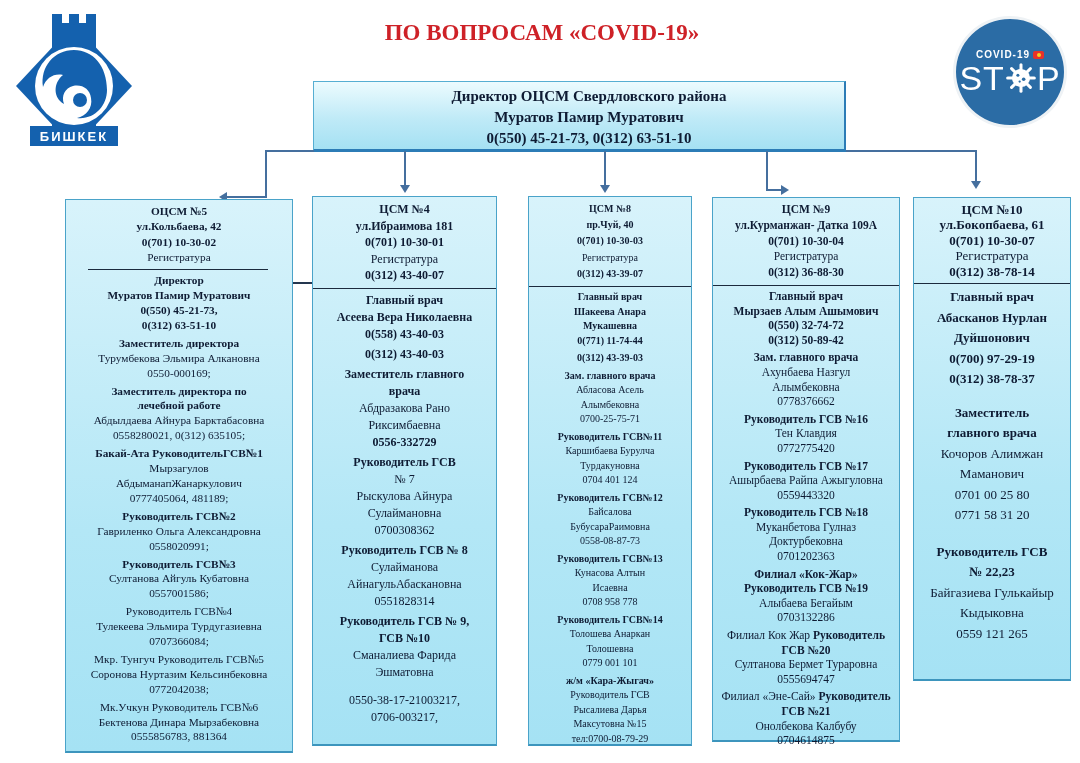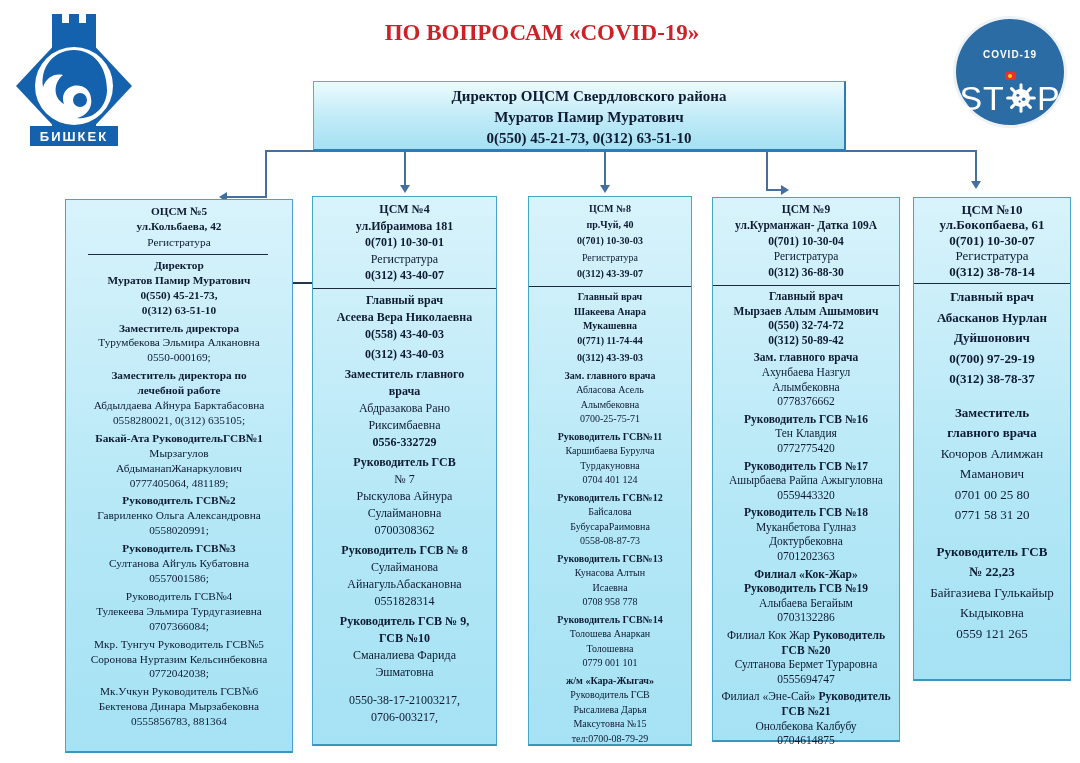--- a/index.html
+++ b/index.html
@@ -11,23 +11,23 @@
          color:#ce2127;font-weight:bold;}
   .title .t1{font-size:23px;line-height:30px;letter-spacing:.2px;}
   .title .t2{font-size:23px;line-height:30px;margin-top:3px;}
 
   
   .bishkek{position:absolute;left:10px;top:12px;width:128px;height:134px;}
 
   
   .stoplogo{position:absolute;left:953px;top:16px;width:114px;height:112px;border-radius:50%;
             background:#2b6ca5;border:3px solid #eef2f5;box-sizing:border-box;}
-  .stop-row1{margin-top:30px;display:flex;justify-content:center;align-items:center;gap:12px;
+  .stop-row1{margin-top:30px;display:flex;justify-content:center;align-items:center;gap:3px;
              color:#fff;font-family:"Liberation Sans","DejaVu Sans",sans-serif;
-             font-weight:bold;font-size:10px;letter-spacing:1px;flex-direction:column;}
+             font-weight:bold;font-size:10px;letter-spacing:1px;}
   .kg-flag{display:inline-block;width:11px;height:8px;border-radius:2px;background:#e8312a;
            position:relative;}
   .kg-flag::after{content:"";position:absolute;left:3.5px;top:2px;width:4px;height:4px;
            border-radius:50%;background:#f7d020;}
   .stop-row2{display:flex;justify-content:center;align-items:center;margin-top:1px;
              color:#fff;font-family:"Liberation Sans","DejaVu Sans",sans-serif;
              font-weight:400;font-size:34px;line-height:34px;letter-spacing:1px;}
 
   
   .dirbox{position:absolute;left:313px;top:81px;width:533px;height:71px;box-sizing:border-box;
@@ -142,20 +142,21 @@
   <div class="conn" style="left:846px;top:150px;width:131px;height:2px;"></div>
   <div class="conn" style="left:975px;top:150px;width:2px;height:33px;"></div>
   <div class="arr down" style="left:971px;top:181px;"></div>
 
   <div class="bridge" style="left:290px;top:282px;width:23px;height:2px;"></div>
 
   <div id="columns">
       <div class="col col1">
         <div class="line hl b">ОЦСМ №5</div>
         <div class="line hl b">ул.Кольбаева, 42</div>
+        <div class="line hl b">0(701) 10-30-02</div>
         <div class="line hl">Регистратура</div>
         <div class="divider"></div>
         <div class="line bl b">Директор</div>
         <div class="line bl b">Муратов Памир Муратович</div>
         <div class="line bl b">0(550) 45-21-73,</div>
         <div class="line bl b">0(312) 63-51-10</div>
         <div class="line bl b g">Заместитель директора</div>
         <div class="line bl">Турумбекова Эльмира Алкановна</div>
         <div class="line bl">0550-000169;</div>
         <div class="line bl b g">Заместитель директора по</div>

